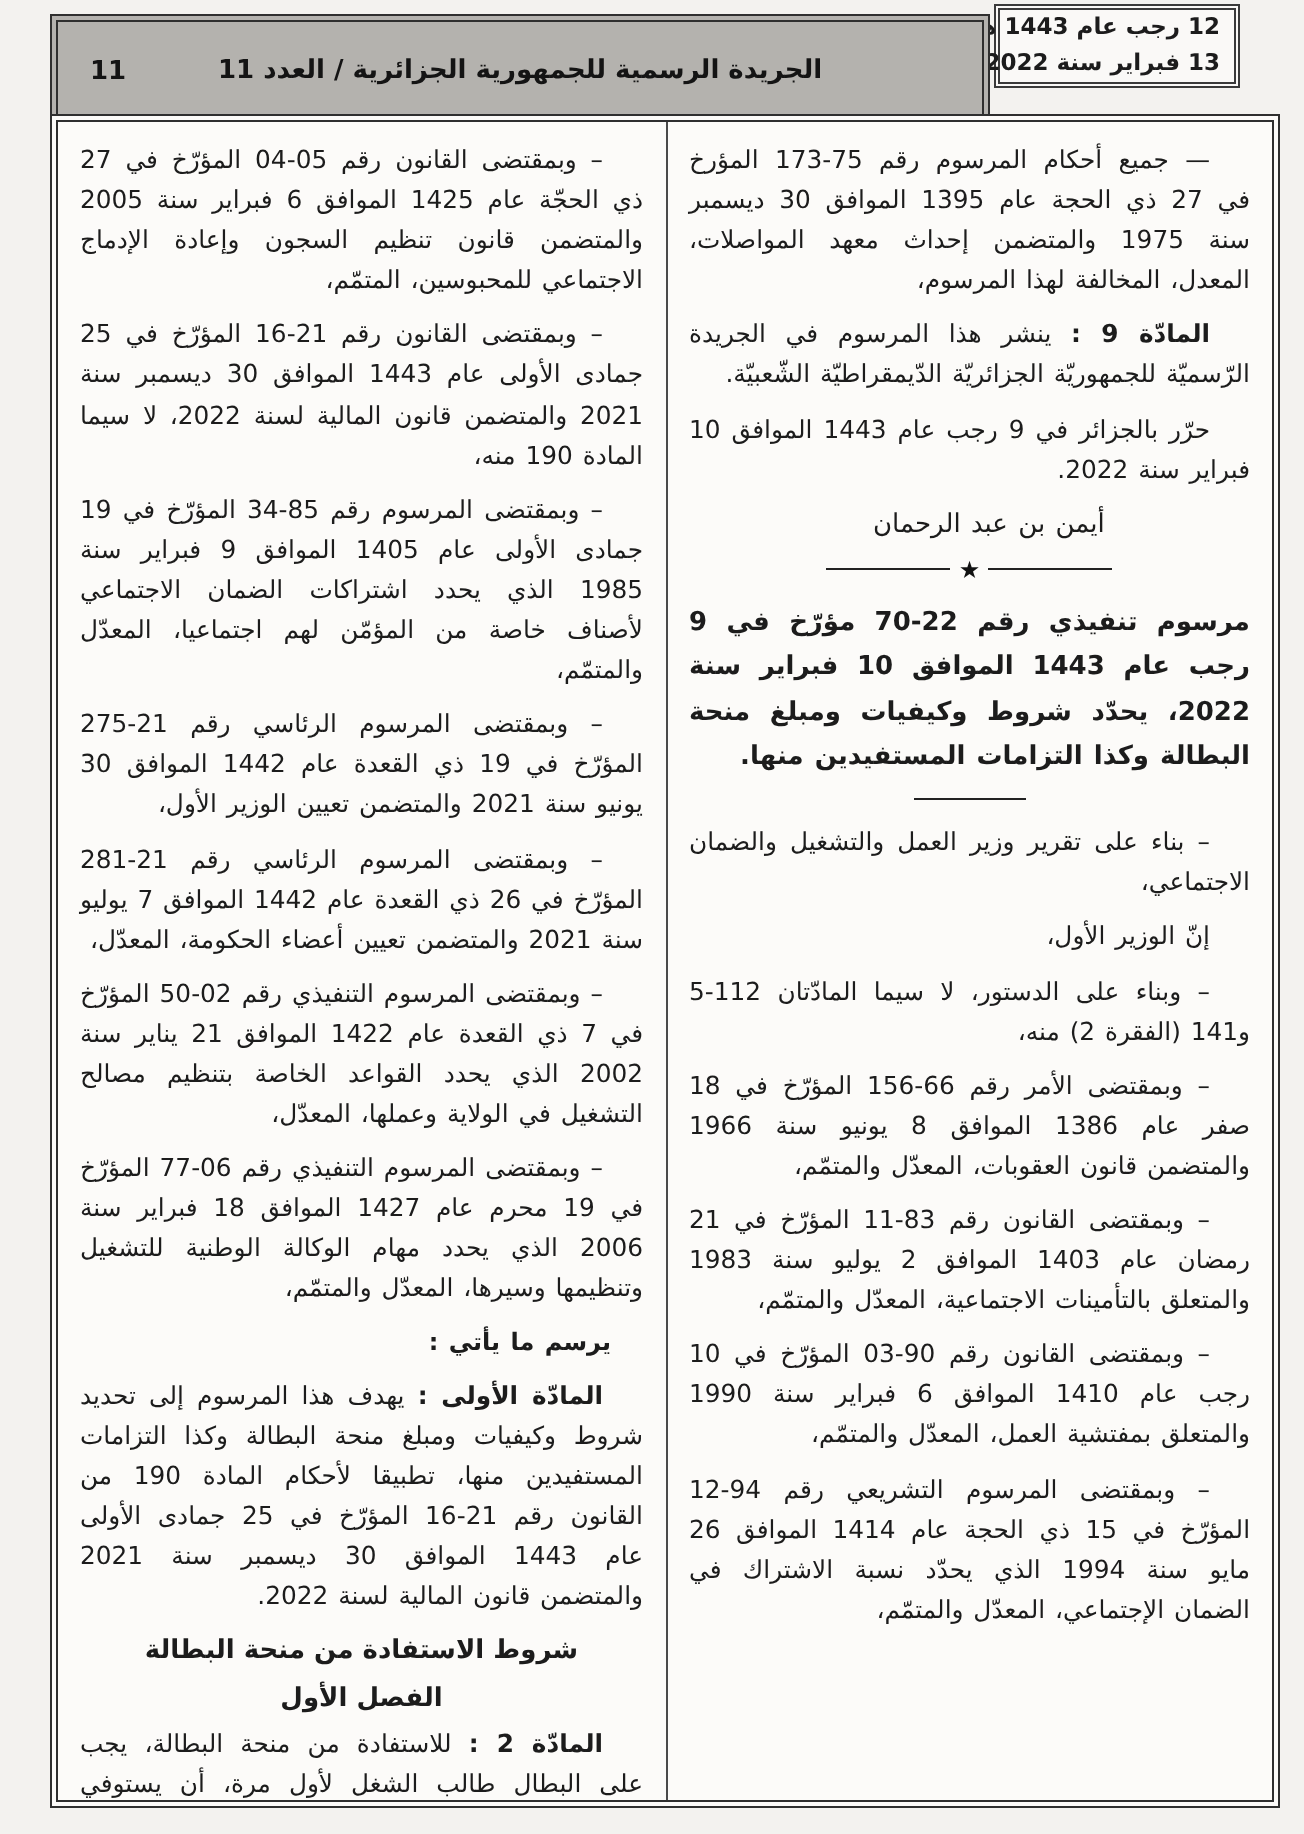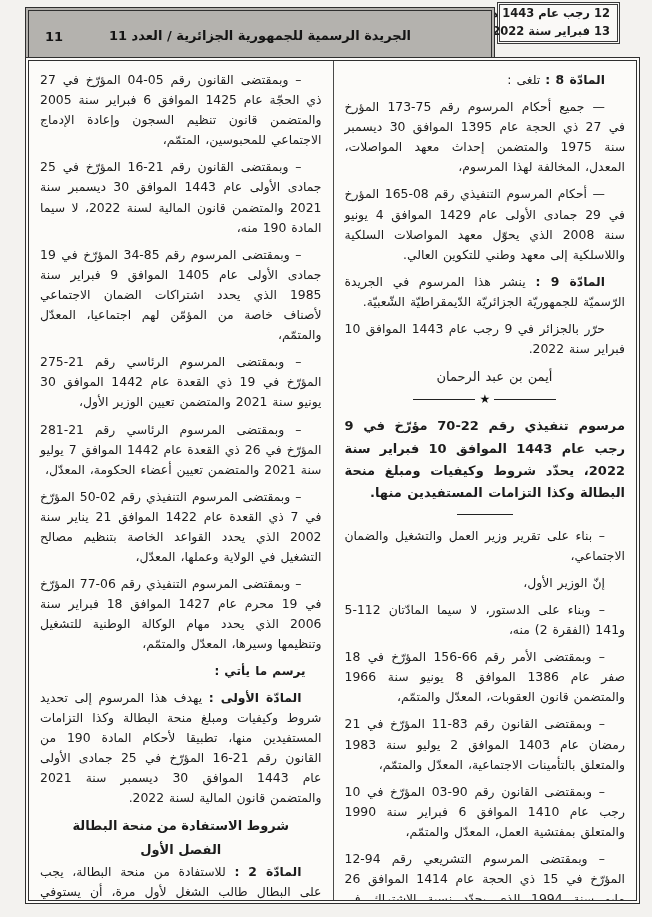--- a/index.html
+++ b/index.html
@@ -77,23 +77,21 @@
 </div>
 
 <div class="masthead">
   <span class="page-num">11</span>
   <span class="journal-title">الجريدة الرسمية للجمهورية الجزائرية / العدد 11</span>
 </div>
 
 <div class="sheet">
 
   <div class="col col-right">
-    <p class="para"><span class="b">المادّة 8 :</span> <span>تلغى :</span></p>
     <p class="para">— جميع أحكام المرسوم رقم 75-173 المؤرخ في 27 ذي الحجة عام 1395 الموافق 30 ديسمبر سنة 1975 والمتضمن إحداث معهد المواصلات، المعدل، المخالفة لهذا المرسوم،</p>
-    <p class="para">— أحكام المرسوم التنفيذي رقم 08-165 المؤرخ في 29 جمادى الأولى عام 1429 الموافق 4 يونيو سنة 2008 الذي يحوّل معهد المواصلات السلكية واللاسلكية إلى معهد وطني للتكوين العالي.</p>
     <p class="para"><span class="b">المادّة 9 :</span> <span>ينشر هذا المرسوم في الجريدة الرّسميّة للجمهوريّة الجزائريّة الدّيمقراطيّة الشّعبيّة.</span></p>
     <p class="para">حرّر بالجزائر في 9 رجب عام 1443 الموافق 10 فبراير سنة 2022.</p>
     <p class="para sig">أيمن بن عبد الرحمان</p>
     <div class="star-sep">
       <span class="rule"></span>
       <span class="star">★</span>
       <span class="rule"></span>
     </div>
     <p class="decree-title">مرسوم تنفيذي رقم 22-70 مؤرّخ في 9 رجب عام 1443 الموافق 10 فبراير سنة 2022، يحدّد شروط وكيفيات ومبلغ منحة البطالة وكذا التزامات المستفيدين منها.</p>
     <hr class="line-sep">

